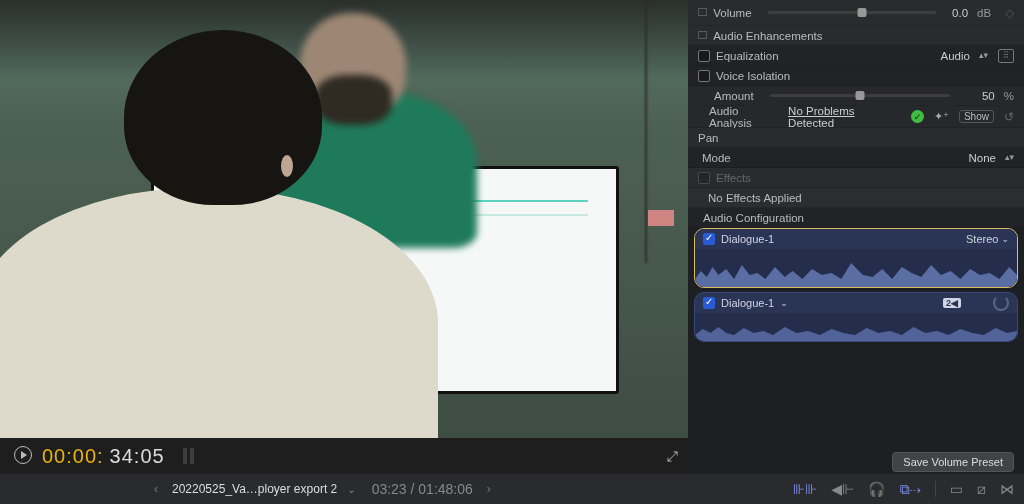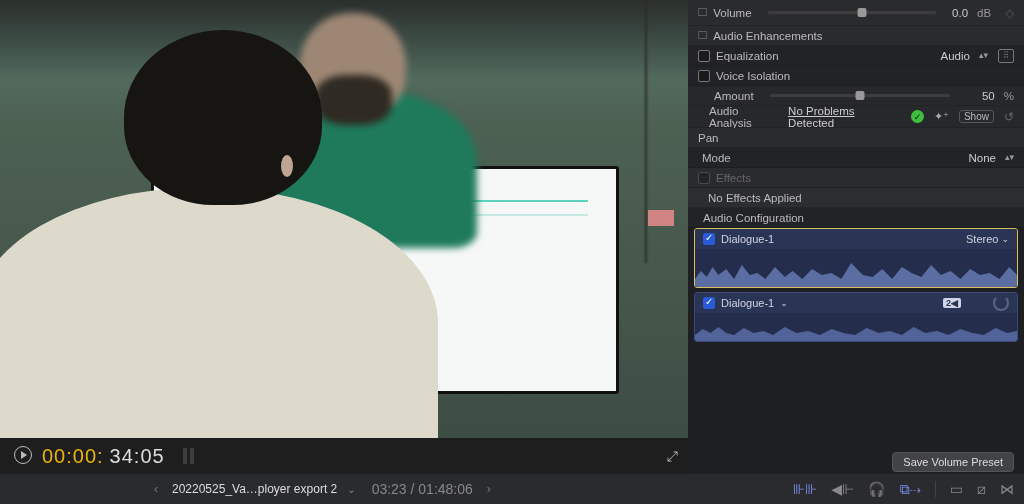--- a/index.html
+++ b/index.html
@@ -42,21 +42,21 @@
 .slider-track { position: relative; height: 3px; background: #3d3d3d; border-radius: 2px; }
 .slider-knob { position: absolute; top: -3px; width: 9px; height: 9px; background: #999; border-radius: 2px; transform: translateX(-50%); }
 .mini-icon { width: 16px; height: 14px; border: 1px solid #777; border-radius: 2px; margin-left: 4px; display: inline-flex; align-items:center; justify-content:center; font-size:9px; color:#aaa;}
 .green-check { width: 13px; height: 13px; background: #3fbf3f; border-radius: 50%; display: inline-flex; align-items:center; justify-content:center; color:#111; font-size:9px; margin-left:4px;}
 .show-pill { font-size: 10px; color: #bbb; border: 1px solid #555; border-radius: 3px; padding: 0 4px; margin-left: 4px;}
 .wand { color:#aaa; margin-left:4px; font-size:11px;}
 .reset { color:#666; margin-left:4px; font-size:12px;}
 .updown { font-size: 9px; color: #999; display:inline-flex; flex-direction:column; line-height:5px; margin-left:3px;}
 
 .audio-config { flex: 1; background: #1e1f23; padding: 0 6px 8px; display:flex; flex-direction:column; gap:4px; overflow:hidden;}
-.clip { border: 1px solid #3a4a7a; border-radius: 3px; background: #2f3a5c; overflow: hidden; }
+.clip { border: 1px solid #3a4a7a; border-radius: 10px; background: #2f3a5c; overflow: hidden; }
 .clip.selected { border-color: #d9be5c; }
 .clip-header { display: flex; align-items: center; height: 20px; padding: 0 8px; gap: 6px; background: #2a3556; font-size: 11px; color: #d0d4e0; }
 .clip-header .stereo { margin-left: auto; display:flex; align-items:center; gap:3px;}
 .waveform { height: 38px; position: relative; background: #242e4c; }
 .waveform svg { width: 100%; height: 100%; }
 .spinner { width: 16px; height: 16px; border: 2px solid #5a6580; border-top-color: transparent; border-radius: 50%; }
 .badge-2 { background:#cfd5e4; color:#2a3556; font-size:9px; padding:0 3px; border-radius:2px; font-weight:600;}
 
 .footer { height: 30px; background: #2a2b2e; display: flex; align-items: center; font-size: 12px; color: #bbb; padding: 0 10px; gap: 10px; position:relative;}
 .footer .save-btn { position:absolute; right:10px; top:-22px; background: #424346; border: 1px solid #555; border-radius: 4px; padding: 3px 10px; font-size: 11px; color: #ddd; cursor:pointer;}

